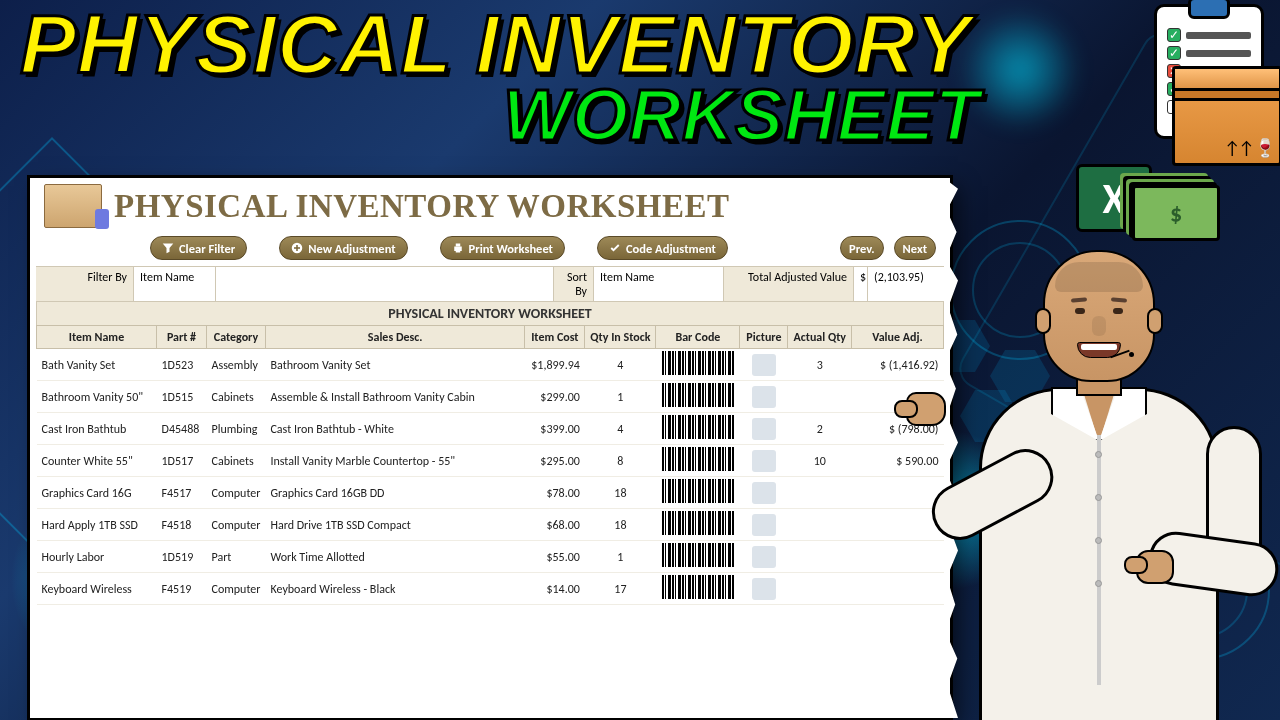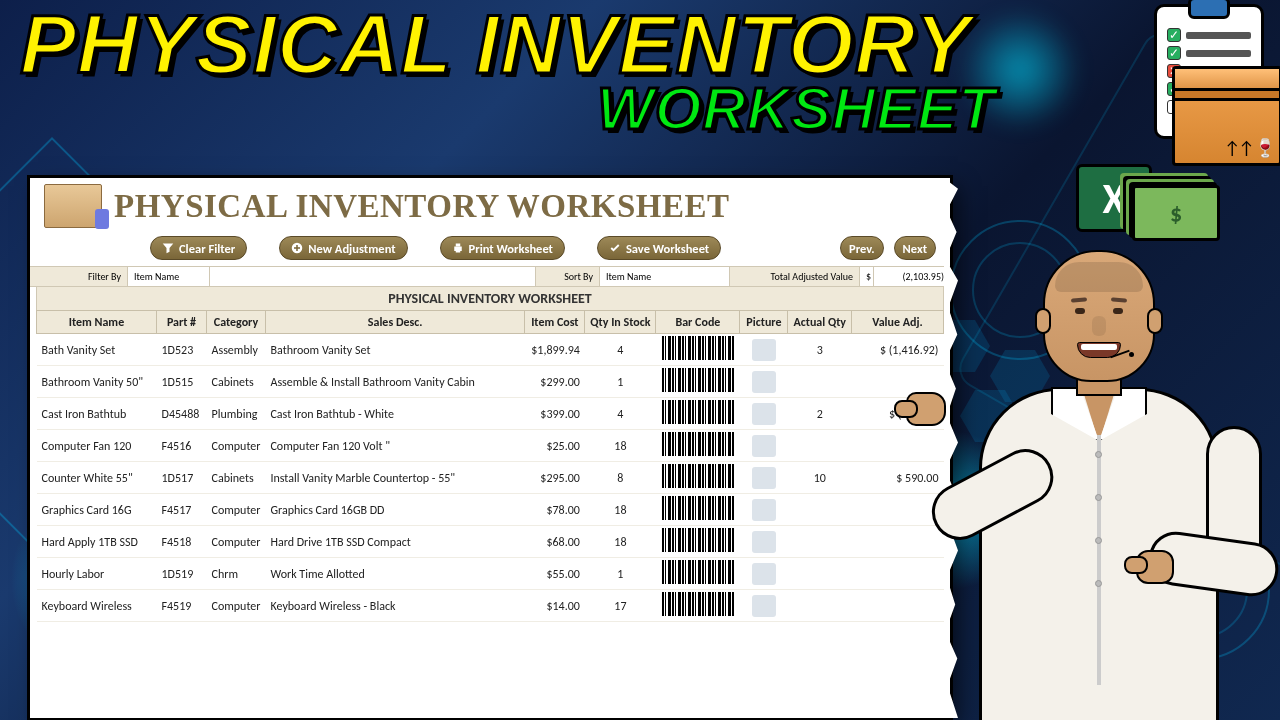--- a/index.html
+++ b/index.html
@@ -12,21 +12,21 @@
   .glow1 { width:200px; height:200px; left:10px; top:480px; }
   .glow2 { width:160px; height:160px; right:250px; top:430px; }
   .glow3 { width:120px; height:120px; right:200px; top:10px; filter:blur(10px);}
   .hex { position:absolute; width:60px; height:52px; background:rgba(0,180,255,.15); clip-path: polygon(25% 0, 75% 0, 100% 50%, 75% 100%, 25% 100%, 0 50%); }
   .hex.h1{ right:230px; top:350px;} .hex.h2{ right:290px; top:320px;} .hex.h3{ right:260px; top:390px;}
   .circ { position:absolute; width:140px; height:140px; border:2px solid rgba(0,200,255,.25); border-radius:50%; }
   .circ::after{content:"";position:absolute;inset:20px;border:2px solid rgba(0,200,255,.2);border-radius:50%;}
   .circ.c1{right:190px;top:220px;} .circ.c2{right:10px;top:520px;}
 
   .title-main { position:absolute; top:-4px; left:20px; font-family: Impact, "Arial Black", sans-serif; font-weight:900; font-style: italic; font-size:84px; color:#fff201; -webkit-text-stroke: 3px #000; letter-spacing:1px; text-shadow: 4px 4px 0 #000; }
-  .title-sub  { position:absolute; top:74px; right:284px; font-family: Impact, "Arial Black", sans-serif; font-weight:900; font-style: italic; font-size:60px; color:#00e812; -webkit-text-stroke: 3px #000; letter-spacing:1px; text-shadow: 4px 4px 0 #000; }
+  .title-sub  { position:absolute; top:74px; right:300px; font-family: Impact, "Arial Black", sans-serif; font-weight:900; font-style: italic; font-size:72px; color:#00e812; -webkit-text-stroke: 3px #000; letter-spacing:1px; text-shadow: 4px 4px 0 #000; }
 
   .clip-icon { position:absolute; top:4px; right:16px; text-align:center; }
   .clipboard { width:110px; height:135px; background:#fff; border:3px solid #000; border-radius:10px; position:relative; display:flex; flex-direction:column; padding:22px 10px 8px; gap:6px;}
   .clipboard::before{content:"";position:absolute;top:-10px;left:50%;transform:translateX(-50%);width:36px;height:16px;background:#2c6fb3;border:3px solid #000;border-radius:6px;}
   .clip-row{height:12px;display:flex;align-items:center;gap:5px;}
   .chk{width:14px;height:14px;border-radius:3px;border:1px solid #333;display:flex;align-items:center;justify-content:center;font-size:12px;color:#fff;}
   .chk.g{background:#27ae60;} .chk.r{background:#e74c3c;} .chk.e{background:#fff;}
   .ln{flex:1;height:7px;background:#555;border-radius:2px;}
   .box-icon{position:absolute;top:62px;right:-18px;width:110px;height:100px;background:linear-gradient(180deg,#f0a250 0%,#d68530 100%);border:3px solid #000;border-radius:4px;display:flex;flex-direction:column;}
   .box-icon .flap{height:22px;background:linear-gradient(180deg,#ffc078,#e09548);border-bottom:3px solid #000;}
@@ -44,21 +44,21 @@
   .logo-box{width:58px;height:44px;background:linear-gradient(180deg,#e8c898,#cda56f);border:1px solid #8b6a3f;border-radius:2px;position:relative;}
   .logo-box::after{content:"";position:absolute;right:-8px;bottom:-2px;width:14px;height:20px;background:#6e7ae0;border-radius:3px;}
   .sheet-title{font-family:"Times New Roman",serif;font-size:33px;font-weight:bold;color:#7d6b45;letter-spacing:0.5px;}
   
   .toolbar{display:flex;gap:10px;padding:2px 14px 6px 120px;align-items:center;}
   .btn{height:24px;display:flex;align-items:center;gap:5px;padding:0 11px;background:linear-gradient(180deg,#9d8958 0%,#7a6638 100%);color:#fff;font-size:12.5px;font-weight:bold;border:1px solid #5a4a28;border-radius:12px;cursor:pointer;white-space:nowrap;}
   .btn svg{width:12px;height:12px;fill:#fff;}
   .btn.sm{padding:0 8px;}
   .btn-gap{width:12px;}
   
-  .filter-bar{display:flex;font-size:10px;border-top:1px solid #d0c8b4;border-bottom:1px solid #d0c8b4;margin:0 0;}
+  .filter-bar{display:flex;font-size:12px;border-top:1px solid #d0c8b4;border-bottom:1px solid #d0c8b4;margin:0 6px;}
   .filter-bar > div{padding:3px 6px;border-right:1px solid #d0c8b4;}
   .fb-label{background:#efe9d9;width:98px;text-align:right;}
   .fb-val{background:#fff;}
   
   .subtitle{font-size:14px;font-weight:bold;text-align:center;background:#efe9d9;padding:3px 0;margin:0 6px;border-left:1px solid #d0c8b4;border-right:1px solid #d0c8b4;color:#333;}
   
   .table{margin:0 6px;font-size:12px;color:#222;border-collapse:collapse;width:calc(100% - 12px);}
   .table th{background:#efe9d9;padding:4px 5px;border:1px solid #c8bfa9;font-weight:bold;text-align:center;white-space:nowrap;}
   .table td{padding:0 5px;height:32px;border-bottom:1px solid #f0ede4;vertical-align:middle;white-space:nowrap;}
   .table .cost,.table .qty,.table .aqty{text-align:right;}
@@ -175,35 +175,35 @@
           <rect x="5" y="2" width="6" height="4"></rect>
           <rect x="5" y="10" width="6" height="4"></rect>
         </svg>
         <span>Print Worksheet</span>
       </div>
     <div class="btn-gap"></div>
     <div class="btn">
         <svg viewBox="0 0 16 16">
           <path d="M3 8l3 3 7-7" stroke="#fff" stroke-width="2.5" fill="none"></path>
         </svg>
-        <span>Save Worksheet</span>
+        <span>Code Adjustment</span>
       </div>
     <div style="flex:1"></div>
     <div class="btn sm">Prev.</div>
     <div class="btn sm">Next</div>
   </div>
   <div class="filter-bar">
     <div class="fb-label">Filter By</div>
     <div class="fb-val" style="width:82px">Item Name</div>
     <div class="fb-val" style="flex:1"></div>
-    <div class="fb-label" style="width:64px">Sort By</div>
+    <div class="fb-label" style="width:40px">Sort By</div>
     <div class="fb-val" style="width:130px">Item Name</div>
     <div class="fb-label" style="width:130px">Total Adjusted Value</div>
     <div class="fb-val" style="width:14px;text-align:center">$</div>
-    <div class="fb-val" style="width:76px;text-align:right;border-right:none">(2,103.95)</div>
+    <div class="fb-val" style="width:76px;border-right:none">(2,103.95)</div>
   </div>
   <div class="subtitle">PHYSICAL INVENTORY WORKSHEET</div>
   <table class="table">
     <thead>
         <tr>
       <th style="width:120px">Item Name</th>
       <th style="width:50px">Part #</th>
       <th style="width:58px">Category</th>
       <th>Sales Desc.</th>
       <th style="width:60px">Item Cost</th>
@@ -245,32 +245,20 @@
           <td>Plumbing</td>
           <td>Cast Iron Bathtub - White</td>
           <td class="cost">$399.00</td>
           <td class="qty" style="text-align:center">4</td>
           <td style="text-align:center"><span class="barcode"></span></td>
           <td style="text-align:center"><span class="pic"></span></td>
           <td class="aqty" style="text-align:center">2</td>
           <td class="adj">$        (798.00)</td>
         </tr>
         <tr>
-          <td>Computer Fan 120</td>
-          <td>F4516</td>
-          <td>Computer</td>
-          <td>Computer Fan 120 Volt "</td>
-          <td class="cost">$25.00</td>
-          <td class="qty" style="text-align:center">18</td>
-          <td style="text-align:center"><span class="barcode"></span></td>
-          <td style="text-align:center"><span class="pic"></span></td>
-          <td class="aqty" style="text-align:center"></td>
-          <td class="adj"></td>
-        </tr>
-        <tr>
           <td>Counter White 55"</td>
           <td>1D517</td>
           <td>Cabinets</td>
           <td>Install Vanity Marble Countertop - 55"</td>
           <td class="cost">$295.00</td>
           <td class="qty" style="text-align:center">8</td>
           <td style="text-align:center"><span class="barcode"></span></td>
           <td style="text-align:center"><span class="pic"></span></td>
           <td class="aqty" style="text-align:center">10</td>
           <td class="adj">$         590.00</td>
@@ -295,21 +283,21 @@
           <td class="cost">$68.00</td>
           <td class="qty" style="text-align:center">18</td>
           <td style="text-align:center"><span class="barcode"></span></td>
           <td style="text-align:center"><span class="pic"></span></td>
           <td class="aqty" style="text-align:center"></td>
           <td class="adj"></td>
         </tr>
         <tr>
           <td>Hourly Labor</td>
           <td>1D519</td>
-          <td>Chrm</td>
+          <td>Part</td>
           <td>Work Time Allotted</td>
           <td class="cost">$55.00</td>
           <td class="qty" style="text-align:center">1</td>
           <td style="text-align:center"><span class="barcode"></span></td>
           <td style="text-align:center"><span class="pic"></span></td>
           <td class="aqty" style="text-align:center"></td>
           <td class="adj"></td>
         </tr>
         <tr>
           <td>Keyboard Wireless</td>

